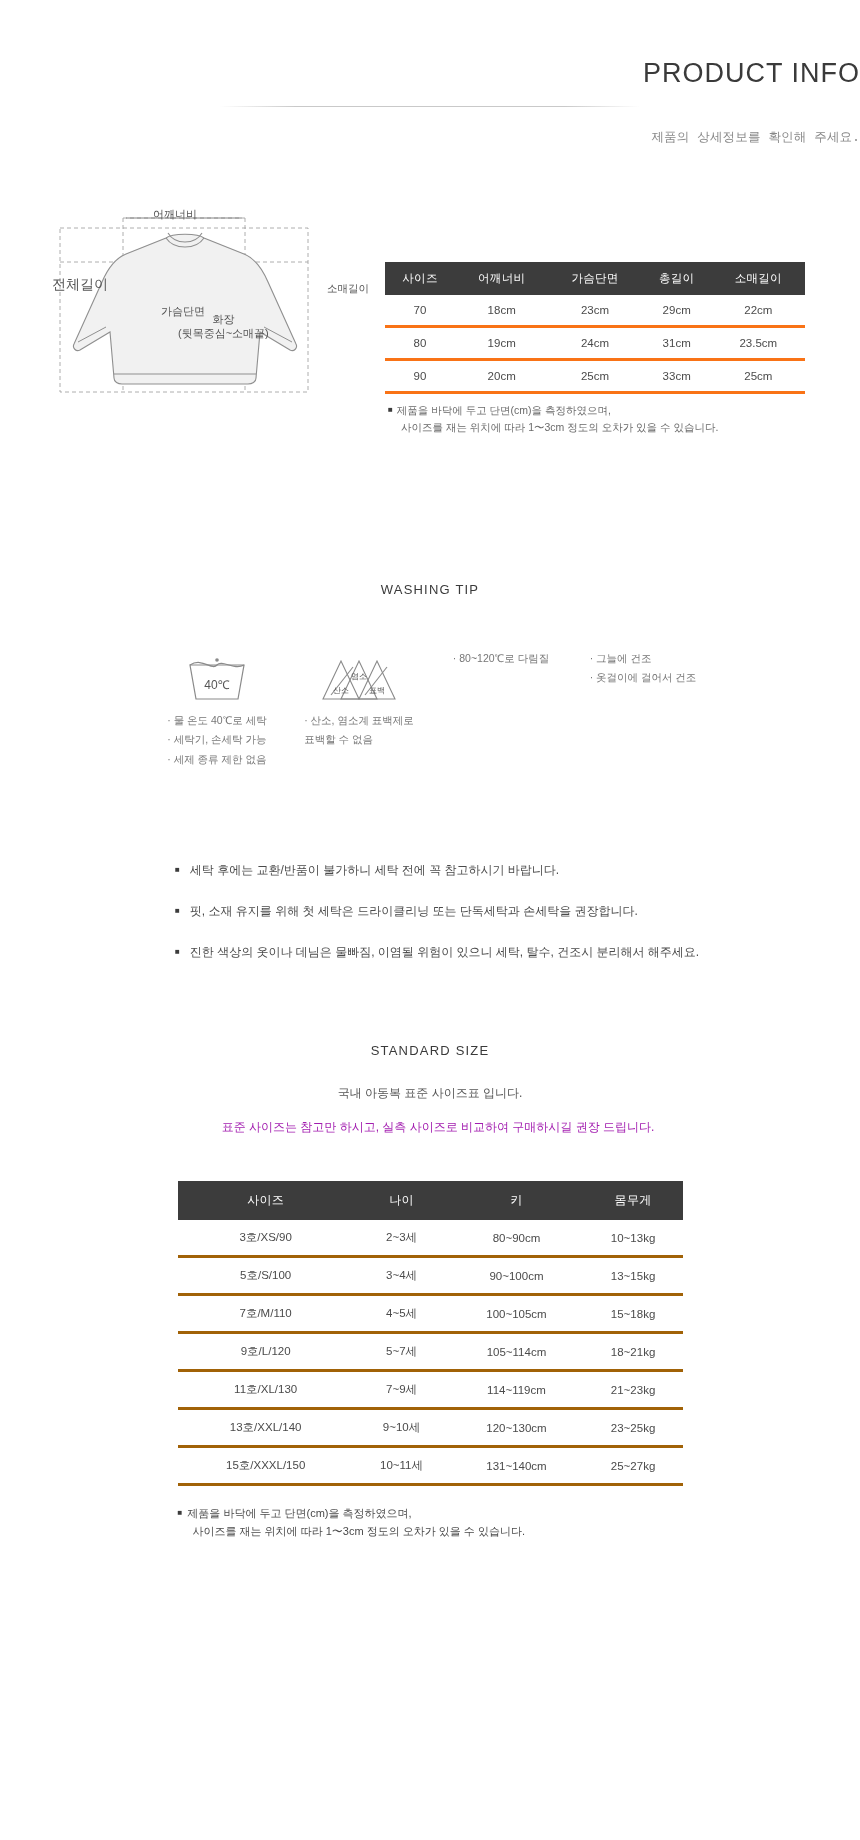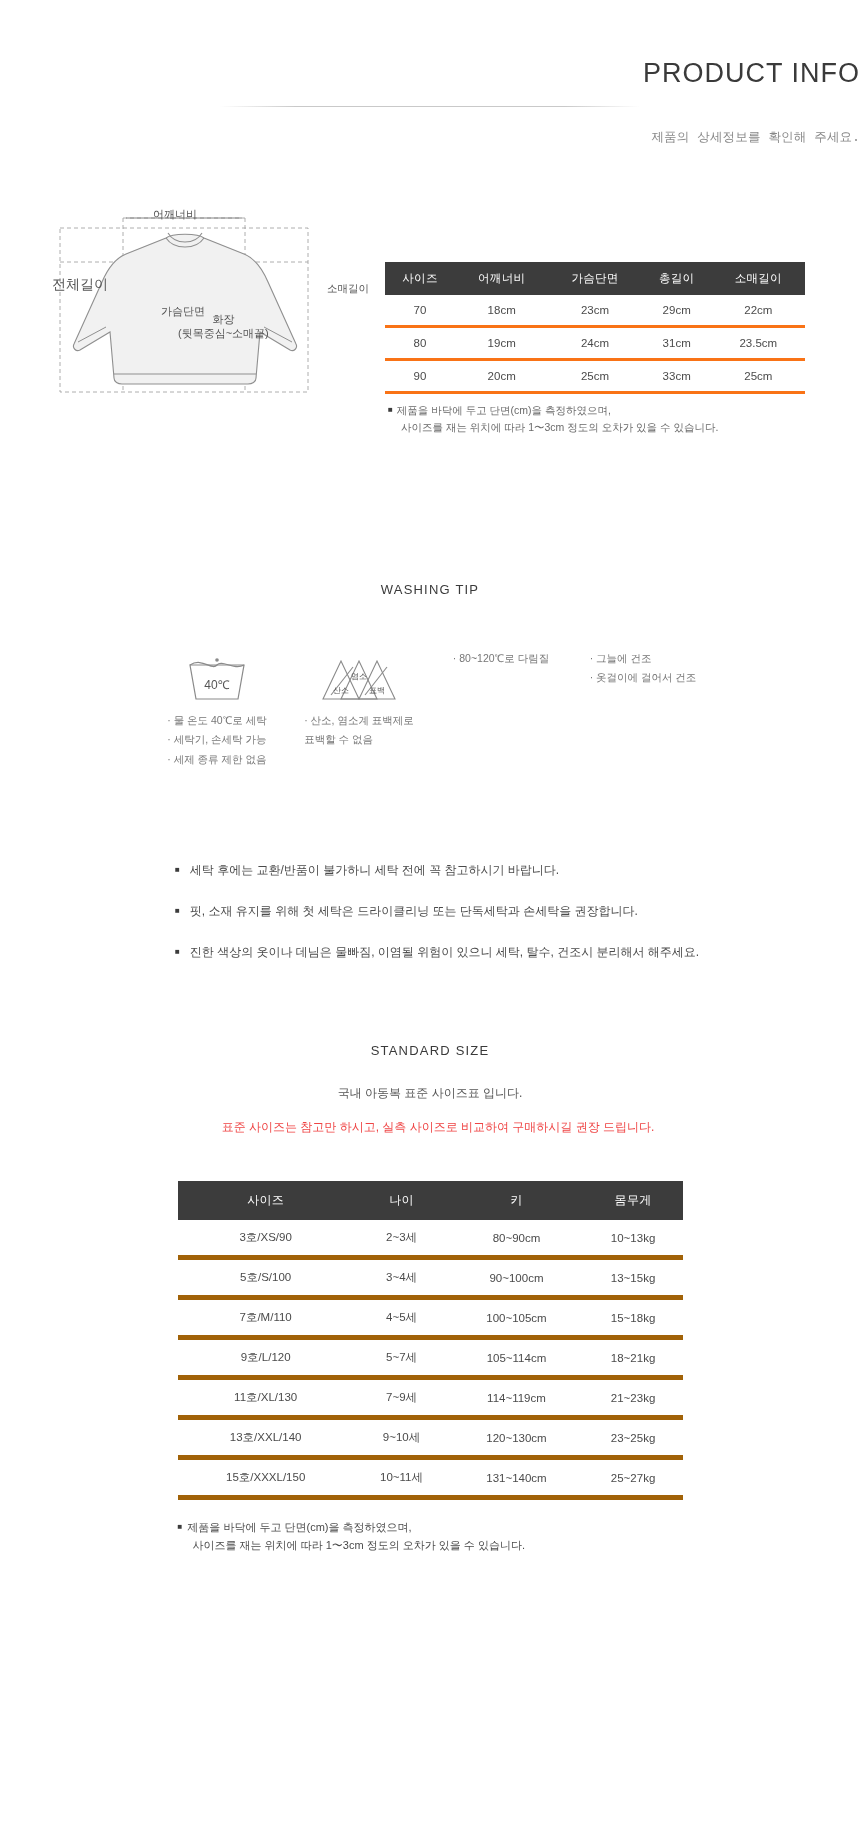--- a/index.html
+++ b/index.html
@@ -175,42 +175,42 @@
     text-align: center;
   }
   .std-desc1 {
     margin-top: 27px;
     font-size: 12px;
     color: #555;
   }
   .std-desc2 {
     margin-top: 17px;
     font-size: 12px;
-    color: #ef4444;
+    color: #a21caf;
     margin-left: 16px;
   }
 
   .std-table {
     width: 505px;
     margin: 45px auto 0 auto;
     border-collapse: collapse;
     font-size: 11.5px;
   }
   .std-table thead th {
     background: #3c3c3c;
     color: #fff;
     font-weight: 400;
     padding: 11px 0;
     letter-spacing: 0.3px;
     font-size: 12px;
   }
   .std-table tbody td {
     text-align: center;
     padding: 10px 0;
-    border-bottom: 5px solid #a16207;
+    border-bottom: 3px solid #a16207;
     color: #4a4a4a;
   }
 
   .std-note {
     width: 505px;
     margin: 18px auto 0 auto;
     text-align: left;
     font-size: 11px;
     color: #4a4a4a;
     line-height: 1.65;

